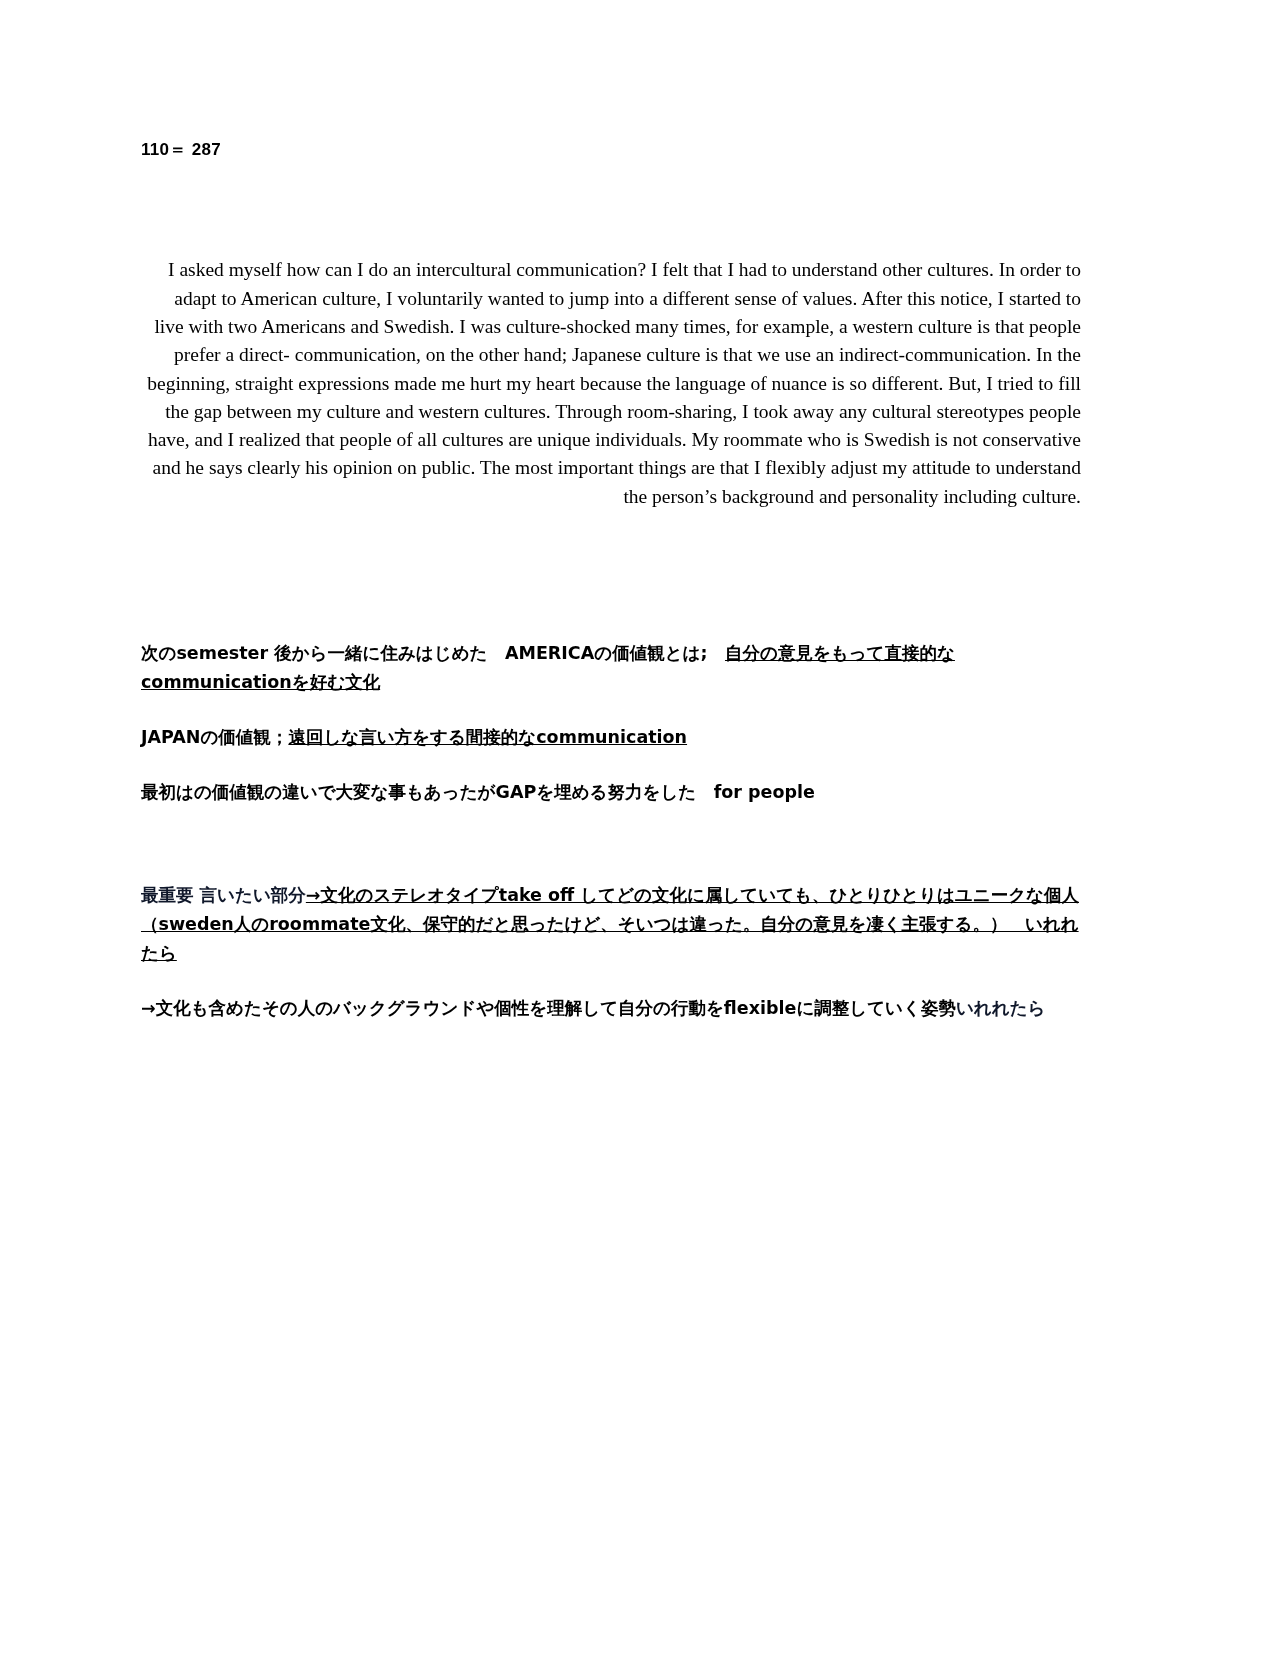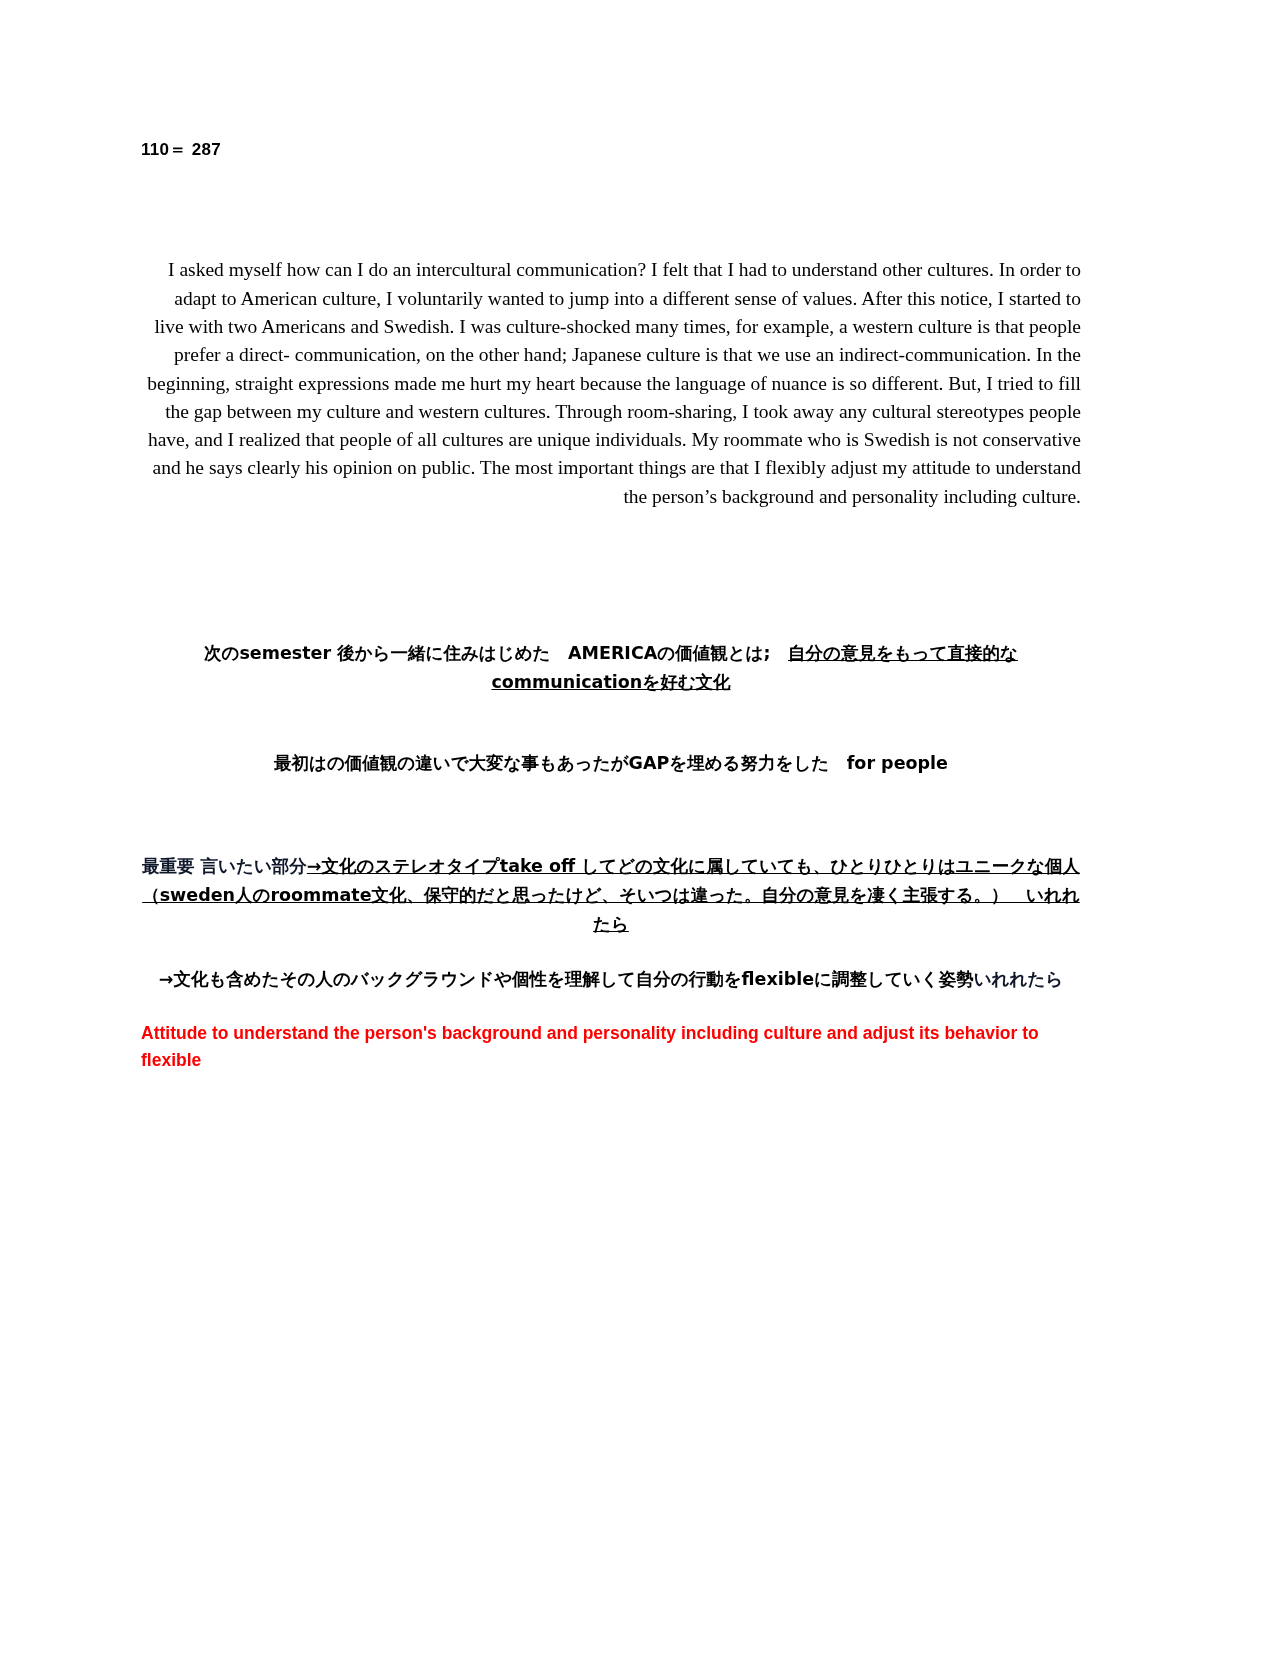--- a/index.html
+++ b/index.html
@@ -46,21 +46,20 @@
   }
 
   
   .jp-block {
     font-family: "DejaVu Sans", "Liberation Sans", sans-serif;
     font-weight: bold;
     font-size: 17.5px;
     line-height: 29px;
     color: #000000;
     margin: 0;
-    text-align: center;
   }
   .jp-block .u { text-decoration: underline; }
   .red { color: #0f172a; }
 
   .gap-xl { height: 128px; }
   .gap-lg { height: 74px; }
   .gap-md { height: 26px; }
 
   .en-red-block {
     font-family: "Liberation Sans", sans-serif;
@@ -82,40 +81,42 @@
     <p class="essay-paragraph">I asked myself how can I do an intercultural communication? I felt that I had to understand other cultures. In order to adapt to American culture, I voluntarily wanted to jump into a different sense of values. After this notice, I started to live with two Americans and Swedish. I was culture-shocked many times, for example, a western culture is that people prefer a direct- communication, on the other hand; Japanese culture is that we use an indirect-communication. In the beginning, straight expressions made me hurt my heart because the language of nuance is so different. But, I tried to fill the gap between my culture and western cultures. Through room-sharing, I took away any cultural stereotypes people have, and I realized that people of all cultures are unique individuals. My roommate who is Swedish is not conservative and he says clearly his opinion on public. The most important things are that I flexibly adjust my attitude to understand the person’s background and personality including culture.</p>
 
     <div class="gap-xl"></div>
 
     <p class="jp-block">
       <span>次のsemester 後から一緒に住みはじめた　AMERICAの価値観とは;　</span><span class="u">自分の意見をもって直接的なcommunicationを好む文化</span>
     </p>
 
     <div class="gap-md"></div>
 
+    <p class="jp-block">
+      <span>JAPANの価値観；</span><span class="u">遠回しな言い方をする間接的なcommunication</span>
+    </p>
 
     <div class="gap-md"></div>
 
     <p class="jp-block">最初はの価値観の違いで大変な事もあったがGAPを埋める努力をした　for people</p>
 
     <div class="gap-lg"></div>
 
     <p class="jp-block">
       <span class="red">最重要 言いたい部分</span><span class="u">→文化のステレオタイプtake off してどの文化に属していても、ひとりひとりはユニークな個人（sweden人のroommate文化、保守的だと思ったけど、そいつは違った。自分の意見を凄く主張する。）　いれれたら</span>
     </p>
 
     <div class="gap-md"></div>
 
     <p class="jp-block">
       <span>→文化も含めたその人のバックグラウンドや個性を理解して自分の行動をflexibleに調整していく姿勢</span><span class="red">いれれたら</span>
     </p>
 
     <div class="gap-md"></div>
 
-    <p class="en-red-block">Attitude to understand the person's background and personality including culture and adjust its behavior to flexible</p>
 
     <div class="gap-lg"></div>
 
 
     <div class="gap-md"></div>
 
 
   </div>
 </div>
 

